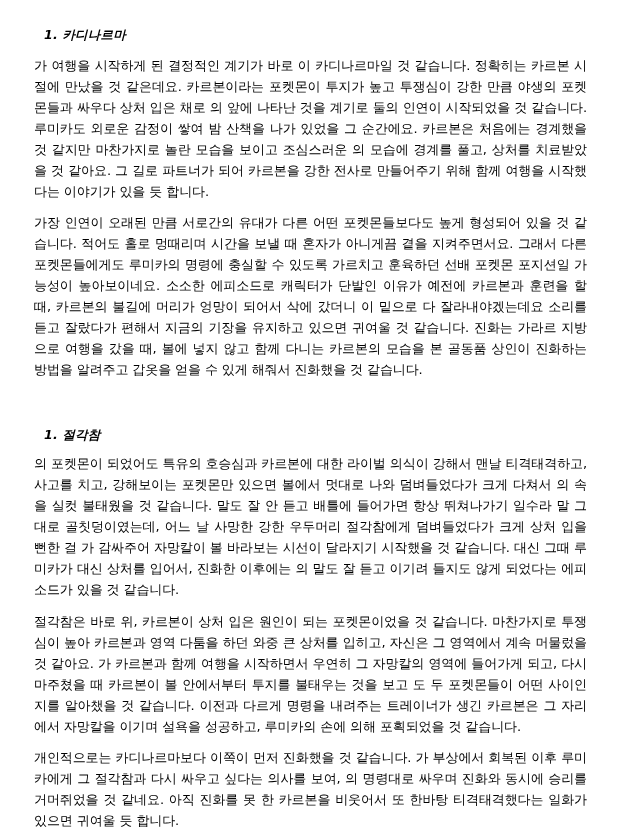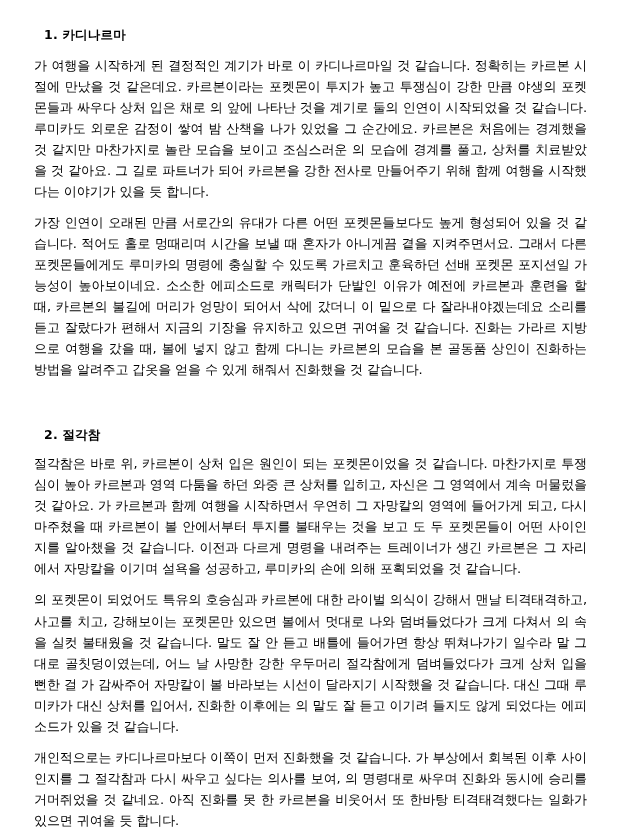--- a/index.html
+++ b/index.html
@@ -22,20 +22,21 @@
   }
   .section {
     margin-bottom: 0;
   }
   .section-heading {
     font-size: 12.5px;
     font-weight: bold;
     line-height: 1.5;
     margin: 0 0 10px 10px;
     letter-spacing: 0.2px;
+    font-style: italic;
   }
   .para {
     font-size: 13px;
     line-height: 1.62;
     margin: 0;
     text-align: justify;
     text-justify: inter-character;
     word-break: break-all;
     letter-spacing: -0.1px;
   }
@@ -57,19 +58,19 @@
 
   <div class="section">
     <h2 class="section-heading">1. 카디나르마</h2>
     <p class="para">            가 여행을 시작하게 된 결정적인 계기가 바로 이 카디나르마일 것 같습니다. 정확히는 카르본 시절에 만났을 것 같은데요. 카르본이라는 포켓몬이 투지가 높고 투쟁심이 강한 만큼 야생의 포켓몬들과 싸우다 상처 입은 채로        의 앞에 나타난 것을 계기로 둘의 인연이 시작되었을 것 같습니다. 루미카도 외로운 감정이 쌓여 밤 산책을 나가 있었을 그 순간에요. 카르본은 처음에는 경계했을 것 같지만 마찬가지로 놀란 모습을 보이고 조심스러운        의 모습에 경계를 풀고, 상처를 치료받았을 것 같아요. 그 길로 파트너가 되어 카르본을 강한 전사로 만들어주기 위해 함께 여행을 시작했다는 이야기가 있을 듯 합니다.</p>
     <p class="para">    가장 인연이 오래된 만큼 서로간의 유대가 다른 어떤 포켓몬들보다도 높게 형성되어 있을 것 같습니다. 적어도 홀로 멍때리며 시간을 보낼 때 혼자가 아니게끔 곁을 지켜주면서요. 그래서 다른 포켓몬들에게도 루미카의 명령에 충실할 수 있도록 가르치고 훈육하던 선배 포켓몬 포지션일 가능성이 높아보이네요. 소소한 에피소드로 캐릭터가 단발인 이유가 예전에 카르본과 훈련을 할 때, 카르본의 불길에 머리가 엉망이 되어서 삭에 갔더니 이 밑으로 다 잘라내야겠는데요 소리를 듣고 잘랐다가 편해서 지금의 기장을 유지하고 있으면 귀여울 것 같습니다. 진화는 가라르 지방으로 여행을 갔을 때, 볼에 넣지 않고 함께 다니는 카르본의 모습을 본 골동품 상인이 진화하는 방법을 알려주고 갑옷을 얻을 수 있게 해줘서 진화했을 것 같습니다.</p>
   </div>
 
   <div class="gap-large"></div>
 
   <div class="section">
-    <h2 class="section-heading sec2-heading">2. 절각참</h2>
+    <h2 class="section-heading sec2-heading">1. 절각참</h2>
+    <p class="para">            의 포켓몬이 되었어도 특유의 호승심과 카르본에 대한 라이벌 의식이 강해서 맨날 티격태격하고, 사고를 치고, 강해보이는 포켓몬만 있으면 볼에서 멋대로 나와 덤벼들었다가 크게 다쳐서        의 속을 실컷 불태웠을 것 같습니다. 말도 잘 안 듣고 배틀에 들어가면 항상 뛰쳐나가기 일수라 말 그대로 골칫덩이였는데, 어느 날 사망한 강한 우두머리 절각참에게 덤벼들었다가 크게 상처 입을 뻔한 걸        가 감싸주어 자망칼이 볼 바라보는 시선이 달라지기 시작했을 것 같습니다. 대신 그때 루미카가 대신 상처를 입어서, 진화한 이후에는        의 말도 잘 듣고 이기려 들지도 않게 되었다는 에피소드가 있을 것 같습니다.</p>
     <p class="para">  절각참은 바로 위, 카르본이 상처 입은 원인이 되는 포켓몬이었을 것 같습니다. 마찬가지로 투쟁심이 높아 카르본과 영역 다툼을 하던 와중 큰 상처를 입히고, 자신은 그 영역에서 계속 머물렀을 것 같아요.        가 카르본과 함께 여행을 시작하면서 우연히 그 자망칼의 영역에 들어가게 되고, 다시 마주쳤을 때 카르본이 볼 안에서부터 투지를 불태우는 것을 보고        도 두 포켓몬들이 어떤 사이인지를 알아챘을 것 같습니다. 이전과 다르게 명령을 내려주는 트레이너가 생긴 카르본은 그 자리에서 자망칼을 이기며 설욕을 성공하고, 루미카의 손에 의해 포획되었을 것 같습니다.</p>
-    <p class="para">            의 포켓몬이 되었어도 특유의 호승심과 카르본에 대한 라이벌 의식이 강해서 맨날 티격태격하고, 사고를 치고, 강해보이는 포켓몬만 있으면 볼에서 멋대로 나와 덤벼들었다가 크게 다쳐서        의 속을 실컷 불태웠을 것 같습니다. 말도 잘 안 듣고 배틀에 들어가면 항상 뛰쳐나가기 일수라 말 그대로 골칫덩이였는데, 어느 날 사망한 강한 우두머리 절각참에게 덤벼들었다가 크게 상처 입을 뻔한 걸        가 감싸주어 자망칼이 볼 바라보는 시선이 달라지기 시작했을 것 같습니다. 대신 그때 루미카가 대신 상처를 입어서, 진화한 이후에는        의 말도 잘 듣고 이기려 들지도 않게 되었다는 에피소드가 있을 것 같습니다.</p>
-    <p class="para">  개인적으로는 카디나르마보다 이쪽이 먼저 진화했을 것 같습니다.        가 부상에서 회복된 이후 사이인지를 그 절각참과 다시 싸우고 싶다는 의사를 보여,        의 명령대로 싸우며 진화와 동시에 승리를 거머쥐었을 것 같네요. 아직 진화를 못 한 카르본을 비웃어서 또 한바탕 티격태격했다는 일화가 있으면 귀여울 듯 합니다.</p>
+    <p class="para">  개인적으로는 카디나르마보다 이쪽이 먼저 진화했을 것 같습니다.        가 부상에서 회복된 이후 루미카에게 그 절각참과 다시 싸우고 싶다는 의사를 보여,        의 명령대로 싸우며 진화와 동시에 승리를 거머쥐었을 것 같네요. 아직 진화를 못 한 카르본을 비웃어서 또 한바탕 티격태격했다는 일화가 있으면 귀여울 듯 합니다.</p>
   </div>
 
 </div>
 
 </body></html>

